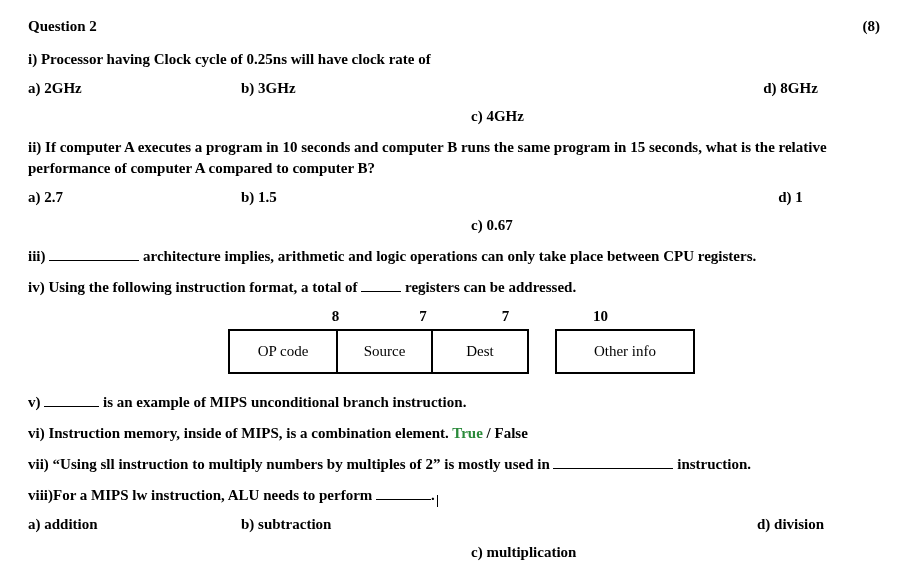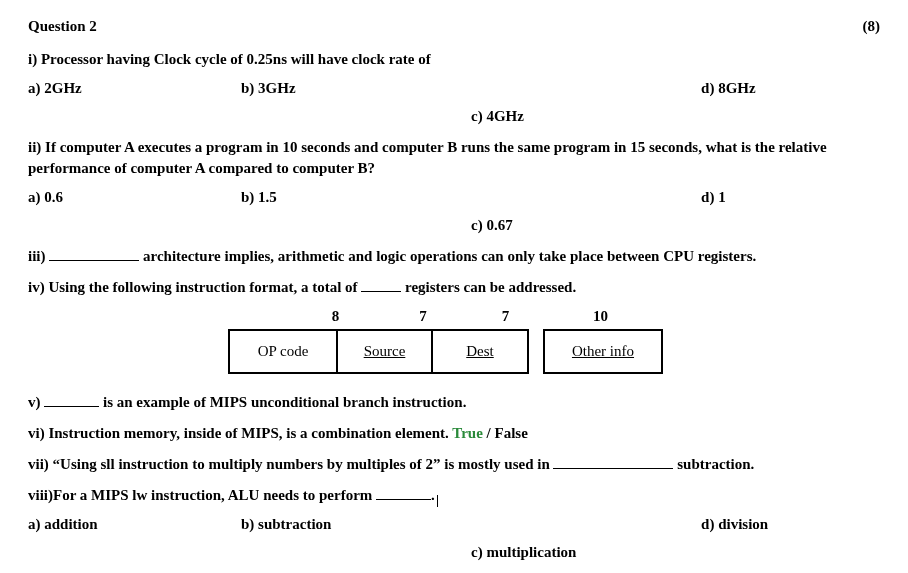--- a/index.html
+++ b/index.html
@@ -27,21 +27,21 @@
       line-height: 1.4;
     }
     .options-row {
       display: flex;
       font-weight: bold;
       margin-bottom: 12px;
     }
     .opt-a { width: 25%; }
     .opt-b { width: 27%; }
     .opt-c { width: 27%; margin-top: 28px; }
-    .opt-d { width: 21%; }
+    .opt-d { width: 21%; text-align: center; }
     .blank {
       display: inline-block;
       border-bottom: 1px solid #000;
       width: 90px;
       height: 1em;
       vertical-align: baseline;
     }
     .blank-short {
       display: inline-block;
       border-bottom: 1px solid #000;
@@ -83,26 +83,25 @@
     }
     .instr-format .cell {
       border: 2px solid #000;
       padding: 12px 0;
       text-align: center;
       font-weight: normal;
       font-size: 15px;
     }
     .instr-format .cell + .cell {
       border-left: none;
-      text-decoration: underline;
     }
     .c1 { width: 110px; }
     .c2 { width: 95px; }
     .c3 { width: 96px; }
-    .c4 { width: 120px; border-left: 2px solid #000 !important; margin-left: 14px;}
+    .c4 { width: 140px; border-left: 2px solid #000 !important; margin-left: 26px;}
     .true { color: #2a8a3a; font-weight: bold; }
     .false { color: #000000; font-weight: bold; }
     .cursor {
       display: inline-block;
       width: 1px;
       height: 14px;
       vertical-align: middle;
     }
     .cursor::after{
       content:"";
@@ -130,21 +129,21 @@
 <div class="question-line">i)   Processor having Clock cycle of 0.25ns will have clock rate of</div>
 <div class="options-row">
   <span class="opt-a">a) 2GHz</span>
   <span class="opt-b">b) 3GHz</span>
   <span class="opt-c">c) 4GHz</span>
   <span class="opt-d">d) 8GHz</span>
 </div>
 
 <div class="question-line">ii)  If computer A executes a program in 10 seconds and computer B runs the same program in 15 seconds, what is the relative performance of computer A compared to computer B?</div>
 <div class="options-row">
-  <span class="opt-a">a) 0.6</span>
+  <span class="opt-a">a) 2.7</span>
   <span class="opt-b">b) 1.5</span>
   <span class="opt-c">c) 0.67</span>
   <span class="opt-d">d) 1</span>
 </div>
 
 <div class="question-line">
   <span>iii)</span>
   <span class="blank"></span>
   <span> architecture implies, arithmetic and logic operations can only take place between CPU registers.</span>
 </div>
@@ -178,21 +177,21 @@
 <div class="question-line">
   <span>vi)  Instruction memory, inside of MIPS, is a combination element. </span>
   <span class="true">True</span>
   <span> / </span>
   <span class="false">False</span>
 </div>
 
 <div class="question-line">
   <span>vii) “Using sll instruction to multiply numbers by multiples of 2” is mostly used in </span>
   <span class="blank-long"></span>
-  <span> subtraction.</span>
+  <span> instruction.</span>
 </div>
 
 <div class="question-line">
   <span>viii)For a MIPS lw instruction, ALU needs to perform </span>
   <span class="blank-med"></span><span>.</span><span class="cursor"></span>
 </div>
 
 <div class="options-row">
   <span class="opt-a">a) addition</span>
   <span class="opt-b">b) subtraction</span>

